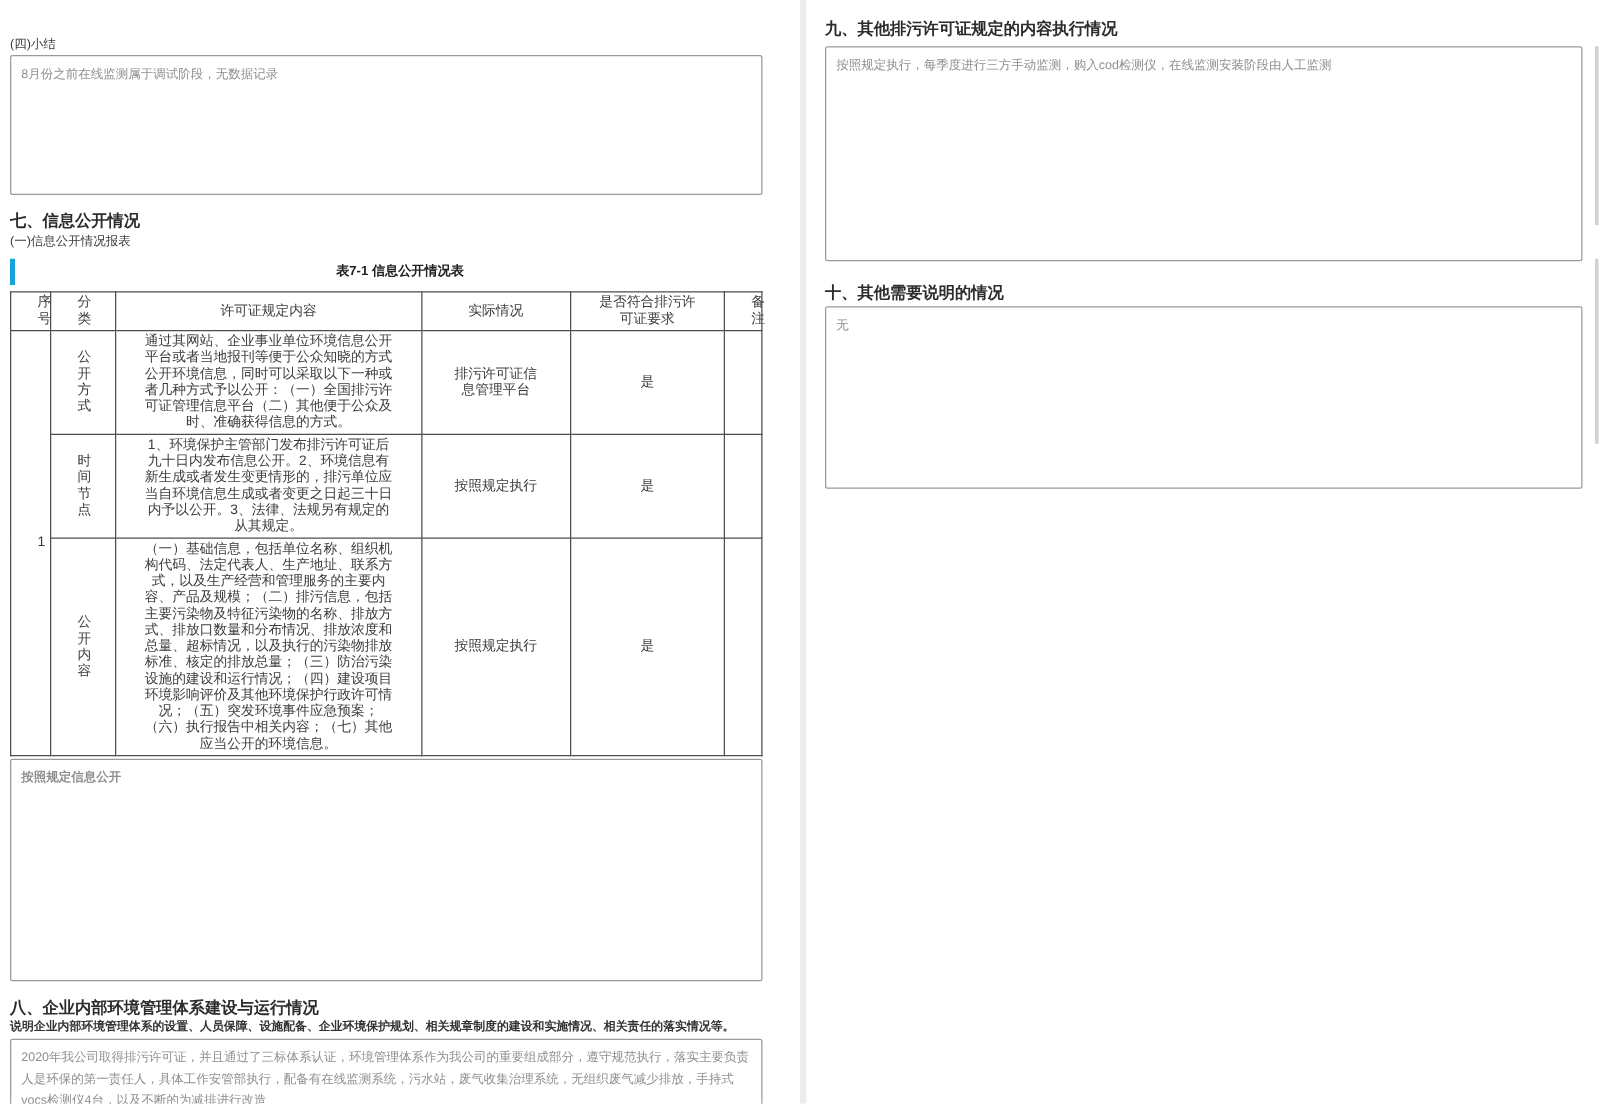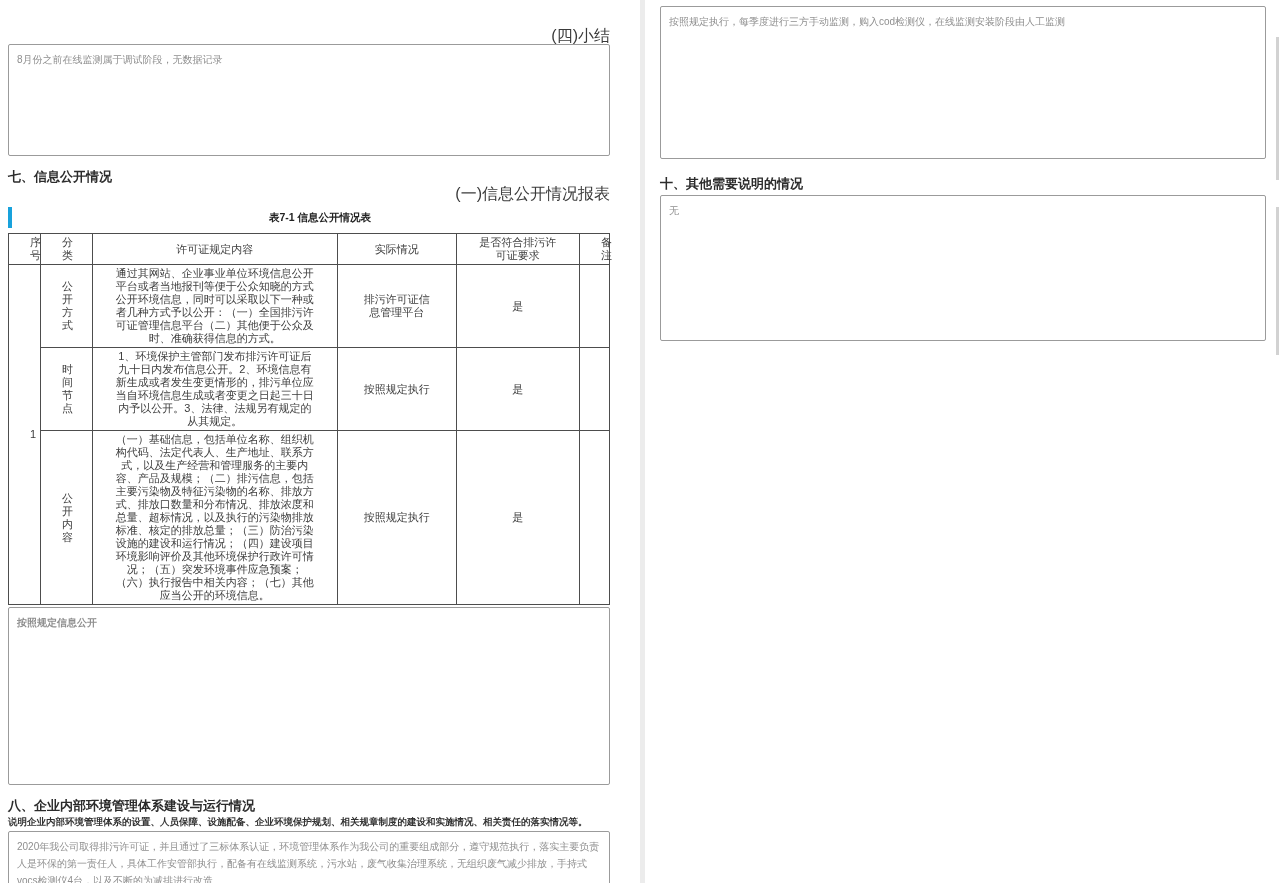--- a/index.html
+++ b/index.html
@@ -8,33 +8,33 @@
   body { position:relative; overflow:hidden; color:#333; }
 
   .col-left  { position:absolute; left:8px;   top:0; width:602px; }
   .col-right { position:absolute; left:660px; top:0; width:606px; }
 
   .divider { position:absolute; left:640px; top:0; width:5px; height:883px; background:#ececec; }
   .edge-line { position:absolute; left:1276px; width:3px; background:#d2d2d2; }
   .edge1 { top:37px;  height:143px; }
   .edge2 { top:207px; height:148px; }
 
-  .small-label { font-size:16px; color:#3a3a3a; line-height:13px;text-align:right; }
+  .small-label { font-size:10px; color:#3a3a3a; line-height:13px; }
   .lbl-top { margin-top:29px; }
 
   textarea.box {
     display:block; width:100%; border:1px solid #9b9b9b; border-radius:2px;
     background:#fff; resize:none; overflow:hidden;
     padding:6px 8px; font-size:10px; line-height:1.7; color:#8f8f8f;
     font-family:"Liberation Sans","DejaVu Sans",sans-serif;
   }
   .ta1 { margin-top:2px; height:112px; }
   .ta2 { margin-top:2px; height:178px;font-weight:bold; }
   .ta3 { margin-top:3px; height:143px; }
-  .ta4 { margin-top:6px; height:153px; }
+  .ta4 { margin-top:6px; height:172px; }
   .ta5 { margin-top:3px; height:146px; }
 
   h2.sec-title { font-size:13px; font-weight:bold; color:#2c2c2c; line-height:16px; }
   .mt-sec  { margin-top:13px; }
   .mt-sec9 { margin-top:15px; }
   .mt-sec10{ margin-top:17px; }
   .sub-label { margin-top:2px; }
   .subtitle-bold { margin-top:2px; font-size:9.5px; font-weight:bold; color:#333; line-height:12px; }
 
   .table-title { position:relative; margin-top:7px; height:21px; }
@@ -125,20 +125,21 @@
   <h2 class="sec-title mt-sec">八、企业内部环境管理体系建设与运行情况</h2>
   <div class="subtitle-bold">说明企业内部环境管理体系的设置、人员保障、设施配备、企业环境保护规划、相关规章制度的建设和实施情况、相关责任的落实情况等。</div>
   <textarea class="box ta3" style="">2020年我公司取得排污许可证，并且通过了三标体系认证，环境管理体系作为我公司的重要组成部分，遵守规范执行，落实主要负责人是环保的第一责任人，具体工作安管部执行，配备有在线监测系统，污水站，废气收集治理系统，无组织废气减少排放，手持式vocs检测仪4台，以及不断的为减排进行改造</textarea>
 
 </div>
 
 <div class="divider"></div>
 
 <div class="col-right">
 
+  <h2 class="sec-title mt-sec9">九、其他排污许可证规定的内容执行情况</h2>
   <textarea class="box ta4" style="">按照规定执行，每季度进行三方手动监测，购入cod检测仪，在线监测安装阶段由人工监测</textarea>
 
   <h2 class="sec-title mt-sec10">十、其他需要说明的情况</h2>
   <textarea class="box ta5" style="">无</textarea>
 
 </div>
 
 <div class="edge-line edge1"></div>
 <div class="edge-line edge2"></div>
 

